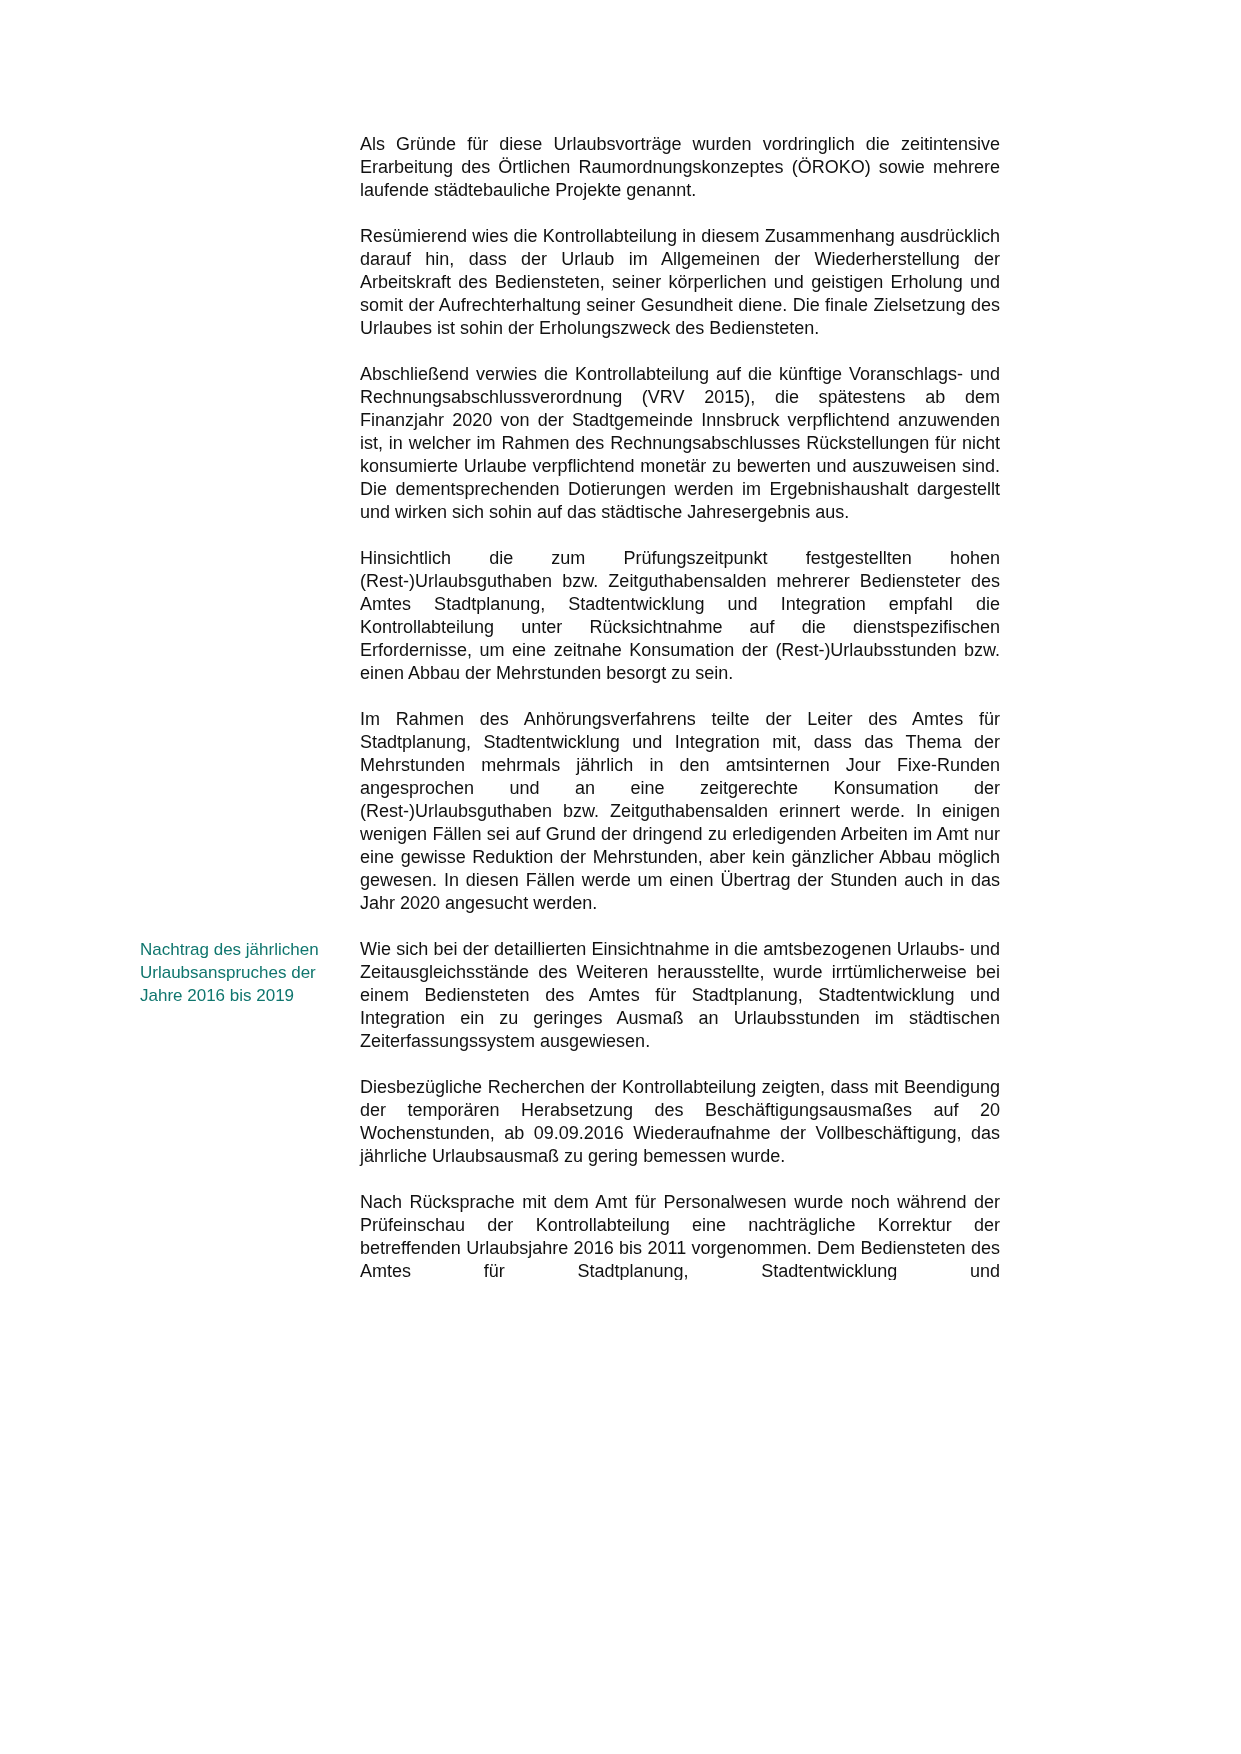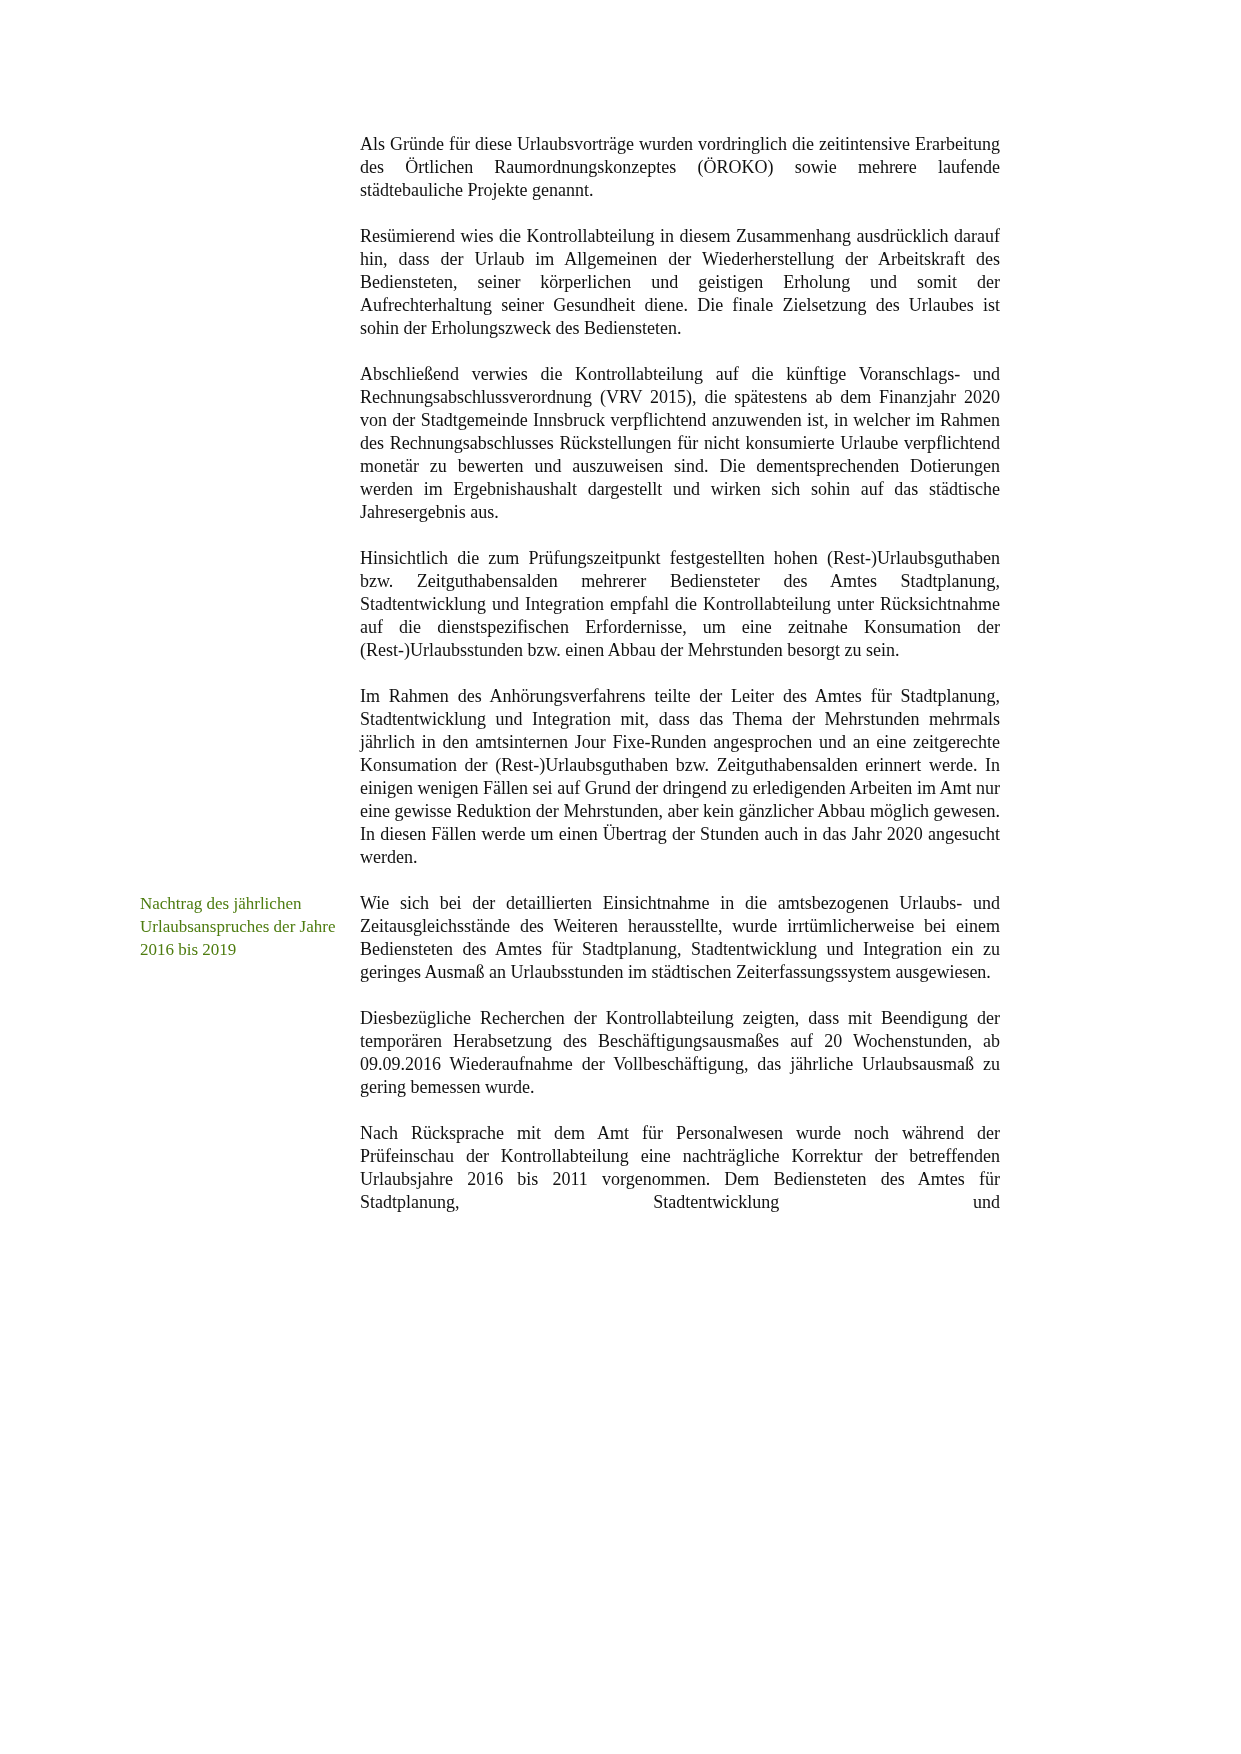--- a/index.html
+++ b/index.html
@@ -6,38 +6,38 @@
     margin: 0;
     padding: 0;
     background: #ffffff;
   }
   .page {
     position: relative;
     width: 1241px;
     height: 1280px;
     margin: 0 auto;
     background: #ffffff;
-    font-family: Liberation Serif, serif;
+    font-family: Liberation Sans, sans-serif;
     color: #111111;
     overflow: hidden;
   }
   .content {
     display: flex;
     flex-direction: column;
     gap: 23px;
     padding: 133px 0 0 140px;
     box-sizing: border-box;
   }
   .row {
     display: grid;
     grid-template-columns: 220px 640px;
     align-items: start;
   }
   .note {
-    color: #4d7c0f;
+    color: #0f766e;
     font-size: 17px;
     line-height: 23px;
     padding-right: 20px;
     box-sizing: border-box;
   }
   .para {
     margin: 0;
     font-size: 18px;
     line-height: 23px;
     text-align: justify;

